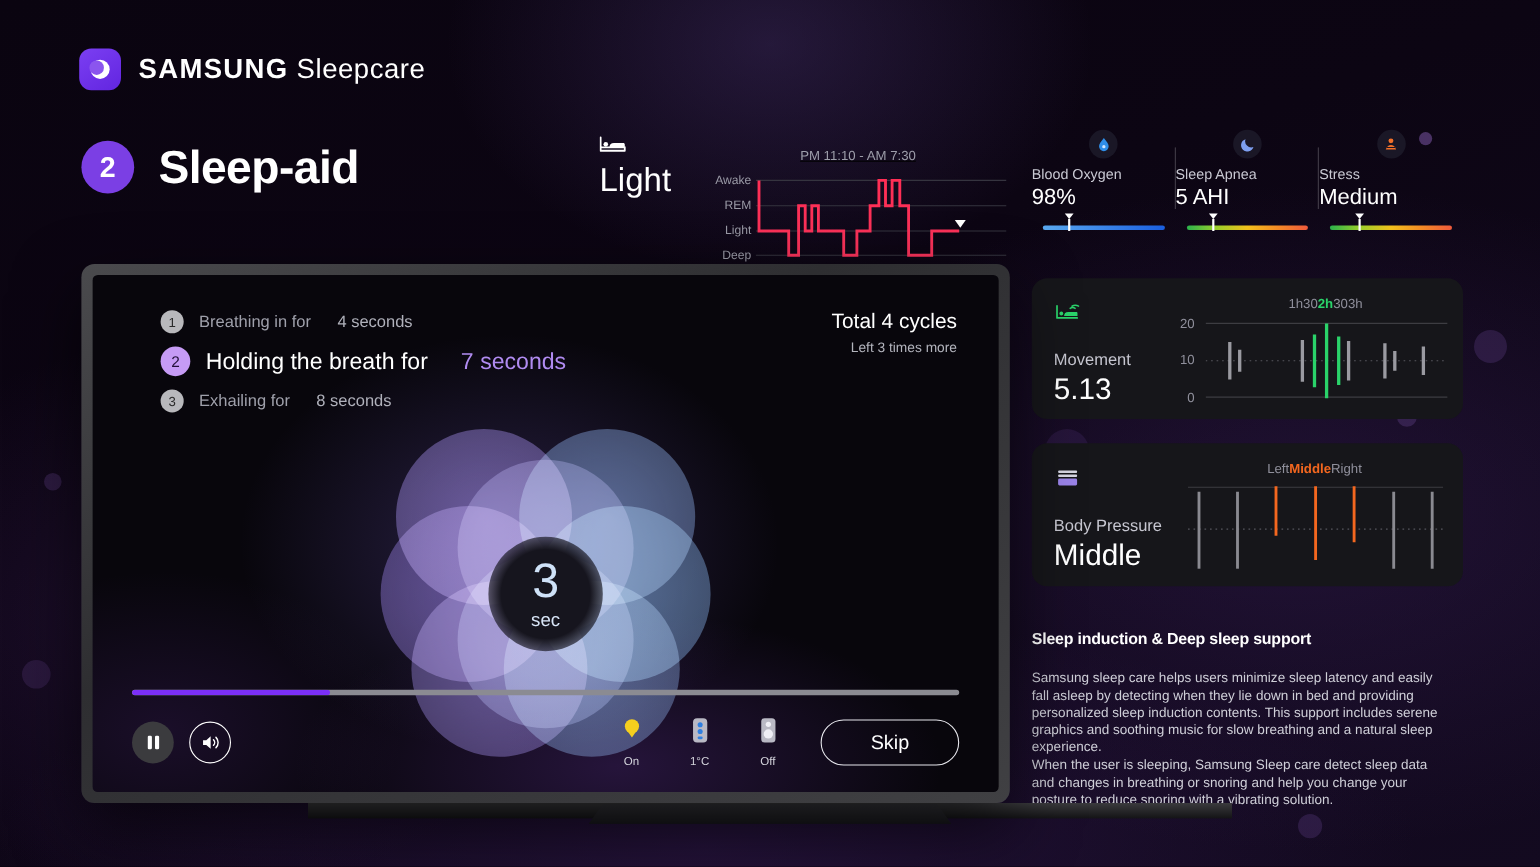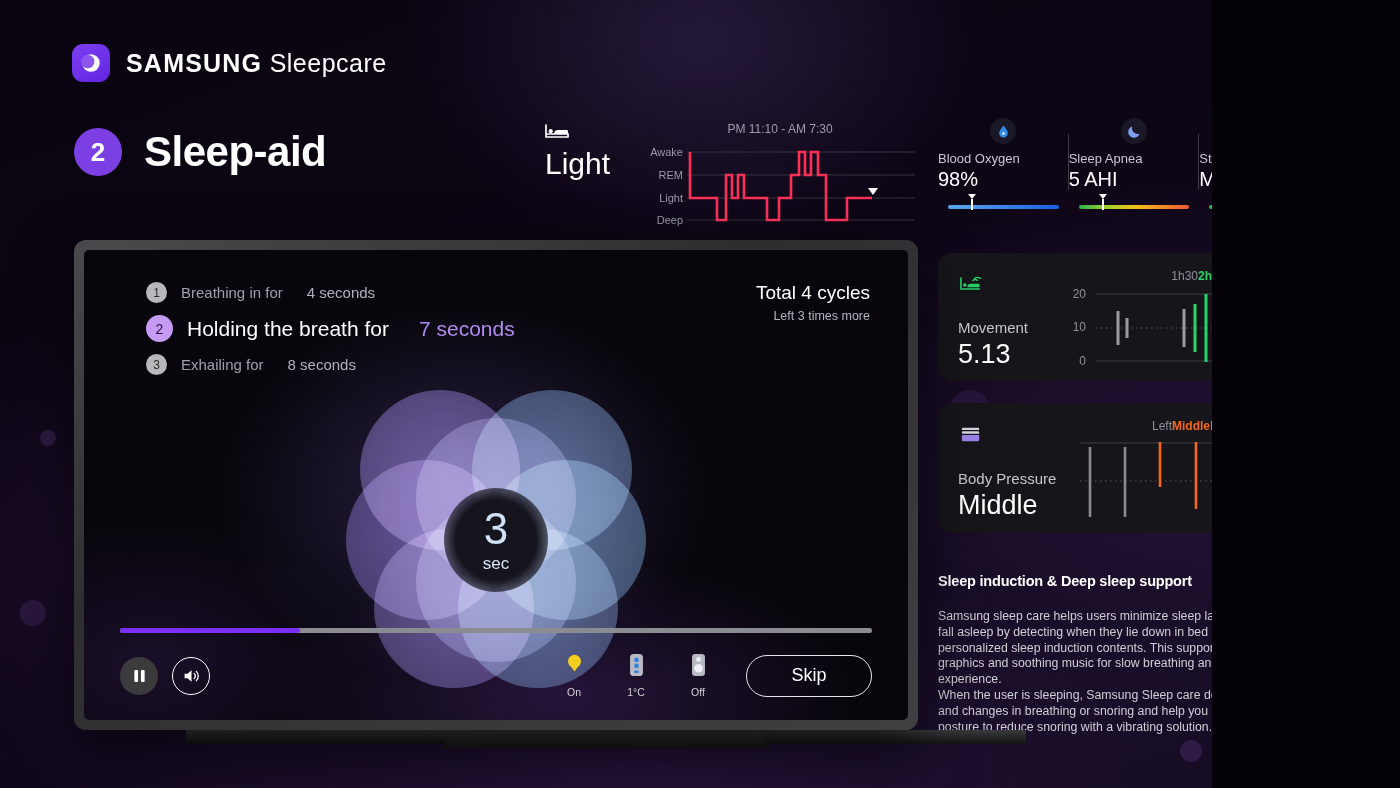--- a/index.html
+++ b/index.html
@@ -3,21 +3,21 @@
 <meta charset="utf-8">
 <style>
   * { box-sizing: border-box; margin: 0; padding: 0; }
   html, body {
     width: 1400px; height: 788px;
     background: #050109;
     font-family: "Liberation Sans", sans-serif;
     overflow: hidden;
   }
   #root {
-    position: relative; width: 1212px; height: 788px;
+    position: relative; width: 1400px; height: 788px;
     background:
       radial-gradient(ellipse 420px 300px at 700px 40px, rgba(96,70,150,0.30), transparent 70%),
       radial-gradient(ellipse 700px 420px at 1180px 470px, rgba(70,40,110,0.32), transparent 72%),
       radial-gradient(ellipse 500px 360px at 180px 560px, rgba(72,38,105,0.30), transparent 70%),
       radial-gradient(ellipse 900px 300px at 640px 770px, rgba(58,30,92,0.45), transparent 72%),
       linear-gradient(160deg, #0a0410 0%, #0c0513 40%, #130a20 100%);
     overflow: hidden;
   }
   .bokeh { position: absolute; border-radius: 50%; pointer-events: none; }
 
@@ -39,21 +39,21 @@
     display: flex; align-items: center; justify-content: center;
     font-size: 26px; font-weight: 600;
   }
   .page-title h1 { color: #fff; font-size: 42px; font-weight: 600; letter-spacing: -.5px; }
 
   
   .sleep-stage { position: absolute; left: 545px; top: 122px; width: 370px; }
   .ss-icon { color: #fff; }
   .ss-label { color: #d8d8de; font-size: 16px; margin-top: 32px; }
   .ss-value { color: #fff; font-size: 30px; font-weight: 400; margin-top: 3px; }
-  .ss-chart { position: absolute; left: 100px; top: 0px; width: 270px; }
+  .ss-chart { position: absolute; left: 100px; top: 12px; width: 270px; text-decoration: underline; }
   .ss-time { color: #9d9daa; font-size: 12px; text-align: center; margin-bottom: 8px; }
   .ss-plot { position: relative; height: 78px; }
   .ss-ylabels { position: absolute; left: 0; top: 0; width: 38px; height: 78px; }
   .ss-ylabels div { position: absolute; right: 0; color: #9a9aa6; font-size: 11px; transform: translateY(-50%); }
 
   
   .metrics { position: absolute; left: 938px; top: 118px; width: 392px; display: flex; }
   .metric { flex: 1; text-align: left; position: relative; }
   .metric + .metric::before {
     content: ""; position: absolute; left: -1px; top: 16px; width: 1px; height: 56px;

